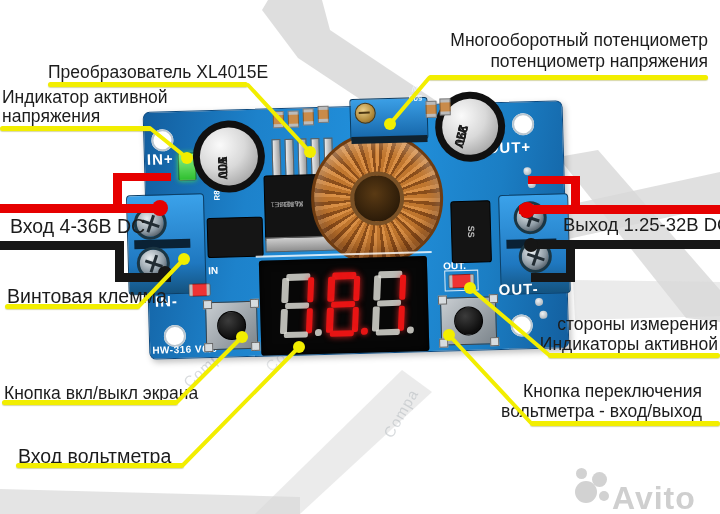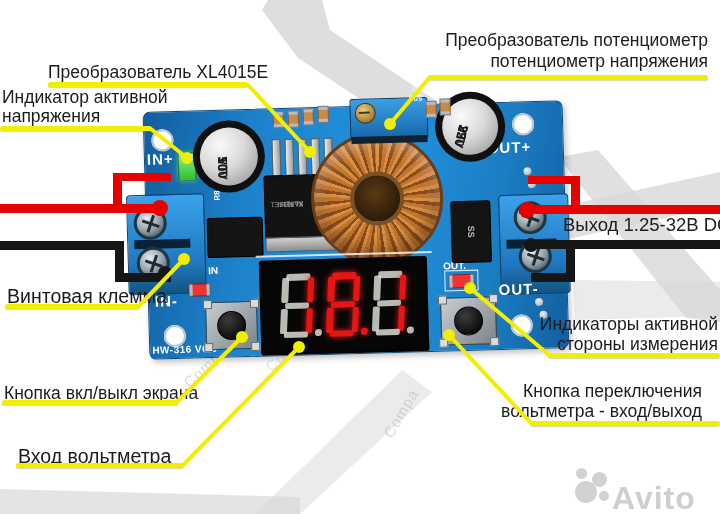--- a/index.html
+++ b/index.html
@@ -292,40 +292,41 @@
   <div class="label" style="left:48px;top:62px;">Преобразователь XL4015E</div>
   <div class="ul" style="left:48px;top:82px;width:200px;"></div>
 
   <div class="label" style="left:2px;top:88px;line-height:19px;">
     <span class="ln">Индикатор активной</span>
     <span class="ln">напряжения</span>
   </div>
   <div class="ul" style="left:0;top:126px;width:152px;"></div>
 
   <div class="label r" style="left:400px;top:30px;width:308px;line-height:21px;">
-    <span class="ln">Преобразователь потенциометр</span>
+    <span class="ln">Многооборотный потенциометр</span>
     <span class="ln">потенциометр напряжения</span>
   </div>
   <div class="ul" style="left:428px;top:75px;width:280px;"></div>
 
+  <div class="label big" style="left:10px;top:215px;">Вход 4-36В DC</div>
 
   <div class="label big" style="left:7px;top:285px;">Винтовая клемма</div>
   <div class="ul" style="left:5px;top:304px;width:135px;"></div>
 
   <div class="label" style="left:4px;top:383px;">Кнопка вкл/выкл экрана</div>
   <div class="ul" style="left:2px;top:400px;width:176px;"></div>
 
   <div class="label big" style="left:18px;top:445px;">Вход вольтметра</div>
   <div class="ul" style="left:16px;top:463px;width:168px;"></div>
 
   <div class="label" style="left:563px;top:214px;font-size:18.5px;">Выход 1.25-32В DC</div>
 
   <div class="label r" style="left:518px;top:314px;width:200px;line-height:20px;">
+    <span class="ln">стороны измерения</span>
     <span class="ln">Индикаторы активной</span>
-    <span class="ln">стороны измерения</span>
   </div>
   <div class="ul" style="left:548px;top:353px;width:172px;"></div>
 
   <div class="label r" style="left:492px;top:381px;width:210px;line-height:20px;">
     <span class="ln">Кнопка переключения</span>
     <span class="ln">вольтметра - вход/выход</span>
   </div>
   <div class="ul" style="left:530px;top:421px;width:190px;"></div>
 
   <svg id="callout-svg" class="layer" viewBox="0 0 720 514">

